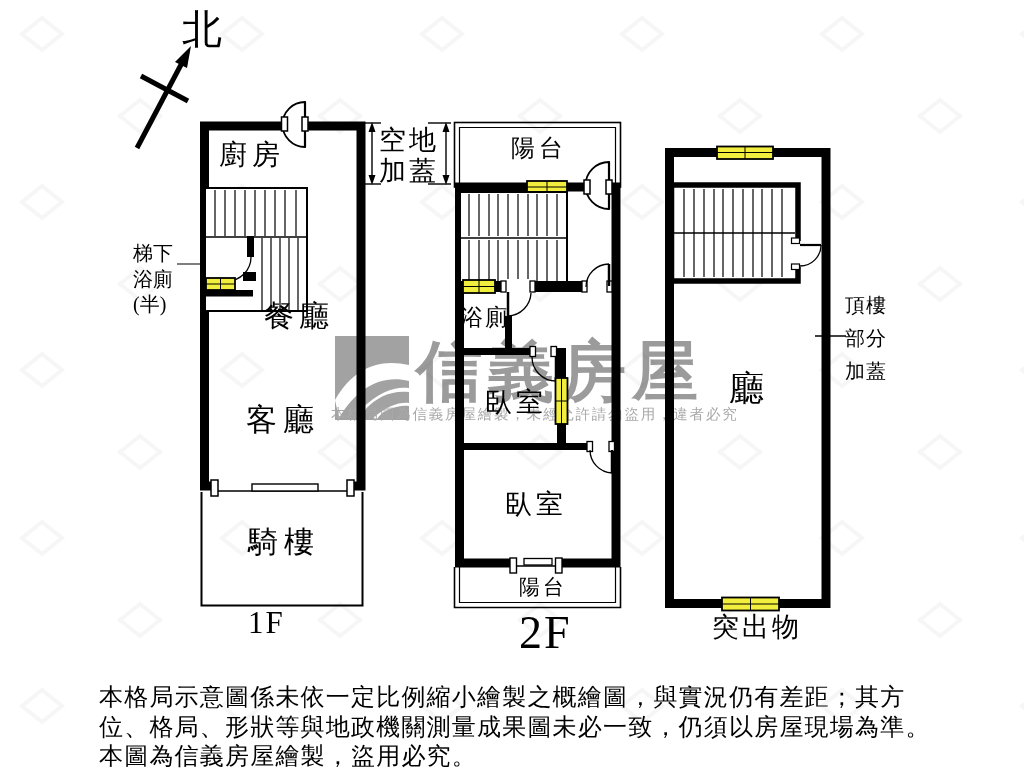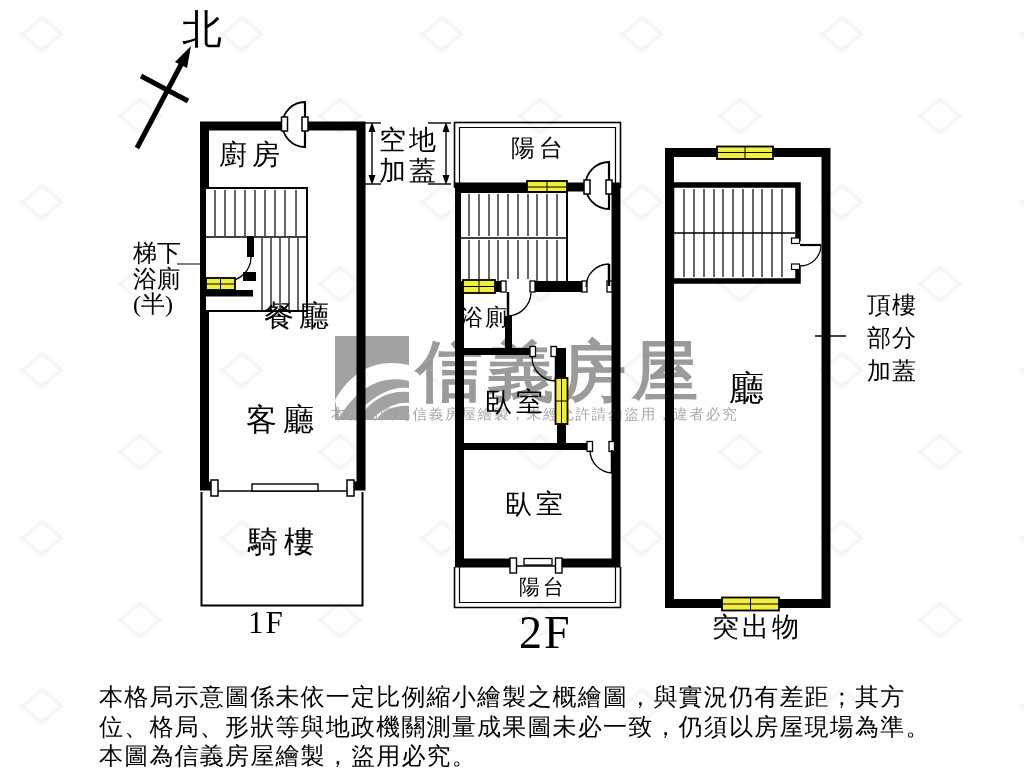--- a/index.html
+++ b/index.html
@@ -223,21 +223,21 @@
         <line x1="722" y1="604" x2="779" y2="604" stroke-width="1"></line>
         <line x1="750.5" y1="597.5" x2="750.5" y2="610.5" stroke-width="1"></line>
       </g>
     </g>
   </svg>
 
   <div id="lblLayer">
     <div class="lbl" style="left:182px;top:10px;font-size:40px;">北</div>
 
     <div class="lbl" style="left:219px;top:141px;font-size:28px;letter-spacing:5px;">廚房</div>
-    <div class="lbl note-block" style="left:133px;top:241px;font-size:24px;line-height:25.5px;">
+    <div class="lbl note-block" style="left:133px;top:241px;font-size:20px;line-height:25.5px;">
       <div>梯下</div>
       <div>浴廁</div>
       <div>(半)</div>
     </div>
     <div class="lbl" style="left:264px;top:301px;font-size:30px;letter-spacing:5px;">餐廳</div>
     <div class="lbl" style="left:246px;top:404px;font-size:31px;letter-spacing:6px;">客廳</div>
     <div class="lbl" style="left:248px;top:527px;font-size:30px;letter-spacing:6px;">騎樓</div>
     <div class="lbl" style="left:248px;top:607px;font-size:31px;letter-spacing:2px;">1F</div>
 
     <div class="lbl note-block" style="left:379px;top:125px;font-size:27px;line-height:31px;letter-spacing:3px;">
@@ -246,21 +246,21 @@
     </div>
 
     <div class="lbl" style="left:511px;top:136px;font-size:24px;letter-spacing:4px;">陽台</div>
     <div class="lbl" style="left:460px;top:306px;font-size:23px;letter-spacing:2px;">浴廁</div>
     <div class="lbl" style="left:485px;top:389px;font-size:27px;letter-spacing:4px;">臥室</div>
     <div class="lbl" style="left:505px;top:491px;font-size:27px;letter-spacing:4px;">臥室</div>
     <div class="lbl" style="left:519px;top:577px;font-size:21px;letter-spacing:3px;">陽台</div>
     <div class="lbl" style="left:519px;top:610px;font-size:46px;letter-spacing:2px;">2F</div>
 
     <div class="lbl" style="left:729px;top:371px;font-size:35px;">廳</div>
-    <div class="lbl note-block" style="left:867px;top:289px;font-size:24px;line-height:33px;letter-spacing:1px;">
+    <div class="lbl note-block" style="left:845px;top:289px;font-size:20px;line-height:33px;letter-spacing:1px;">
       <div>頂樓</div>
       <div>部分</div>
       <div>加蓋</div>
     </div>
     <div class="lbl" style="left:712px;top:614px;font-size:27px;letter-spacing:3px;">突出物</div>
 
     <div class="disc">
       <div>本格局示意圖係未依一定比例縮小繪製之概繪圖，與實況仍有差距；其方</div>
       <div>位、格局、形狀等與地政機關測量成果圖未必一致，仍須以房屋現場為準。</div>
       <div>本圖為信義房屋繪製，盜用必究。</div>

